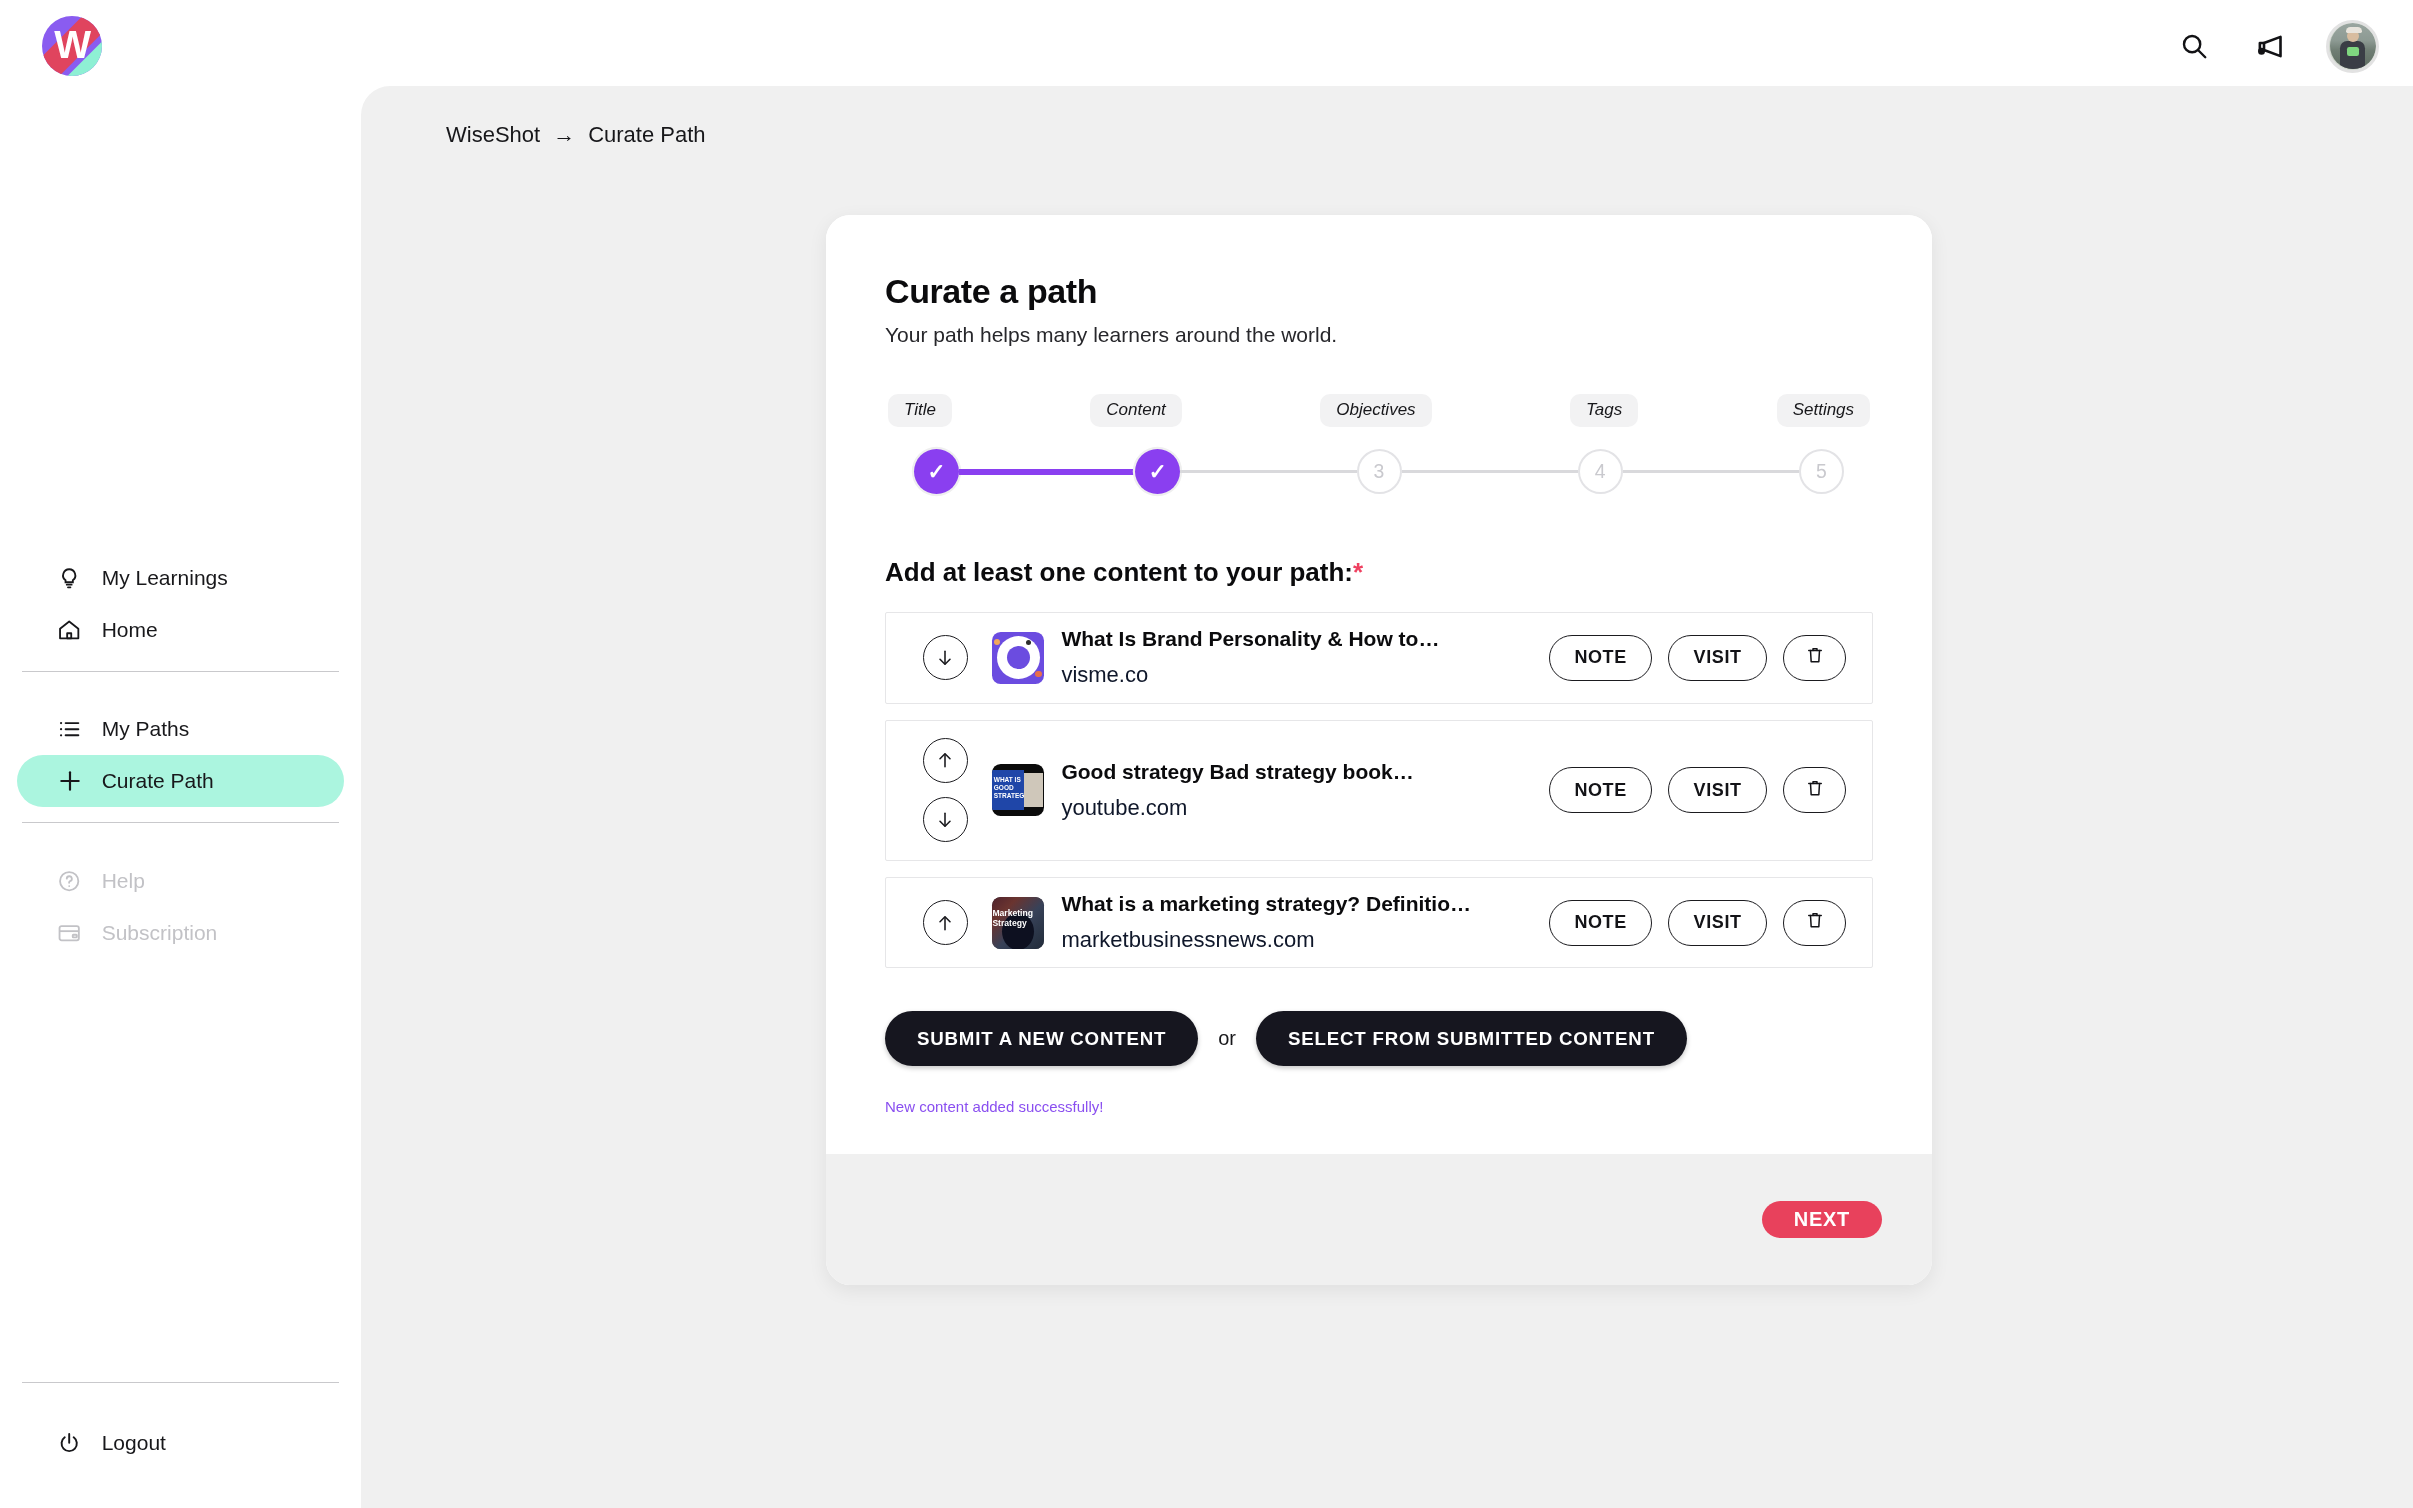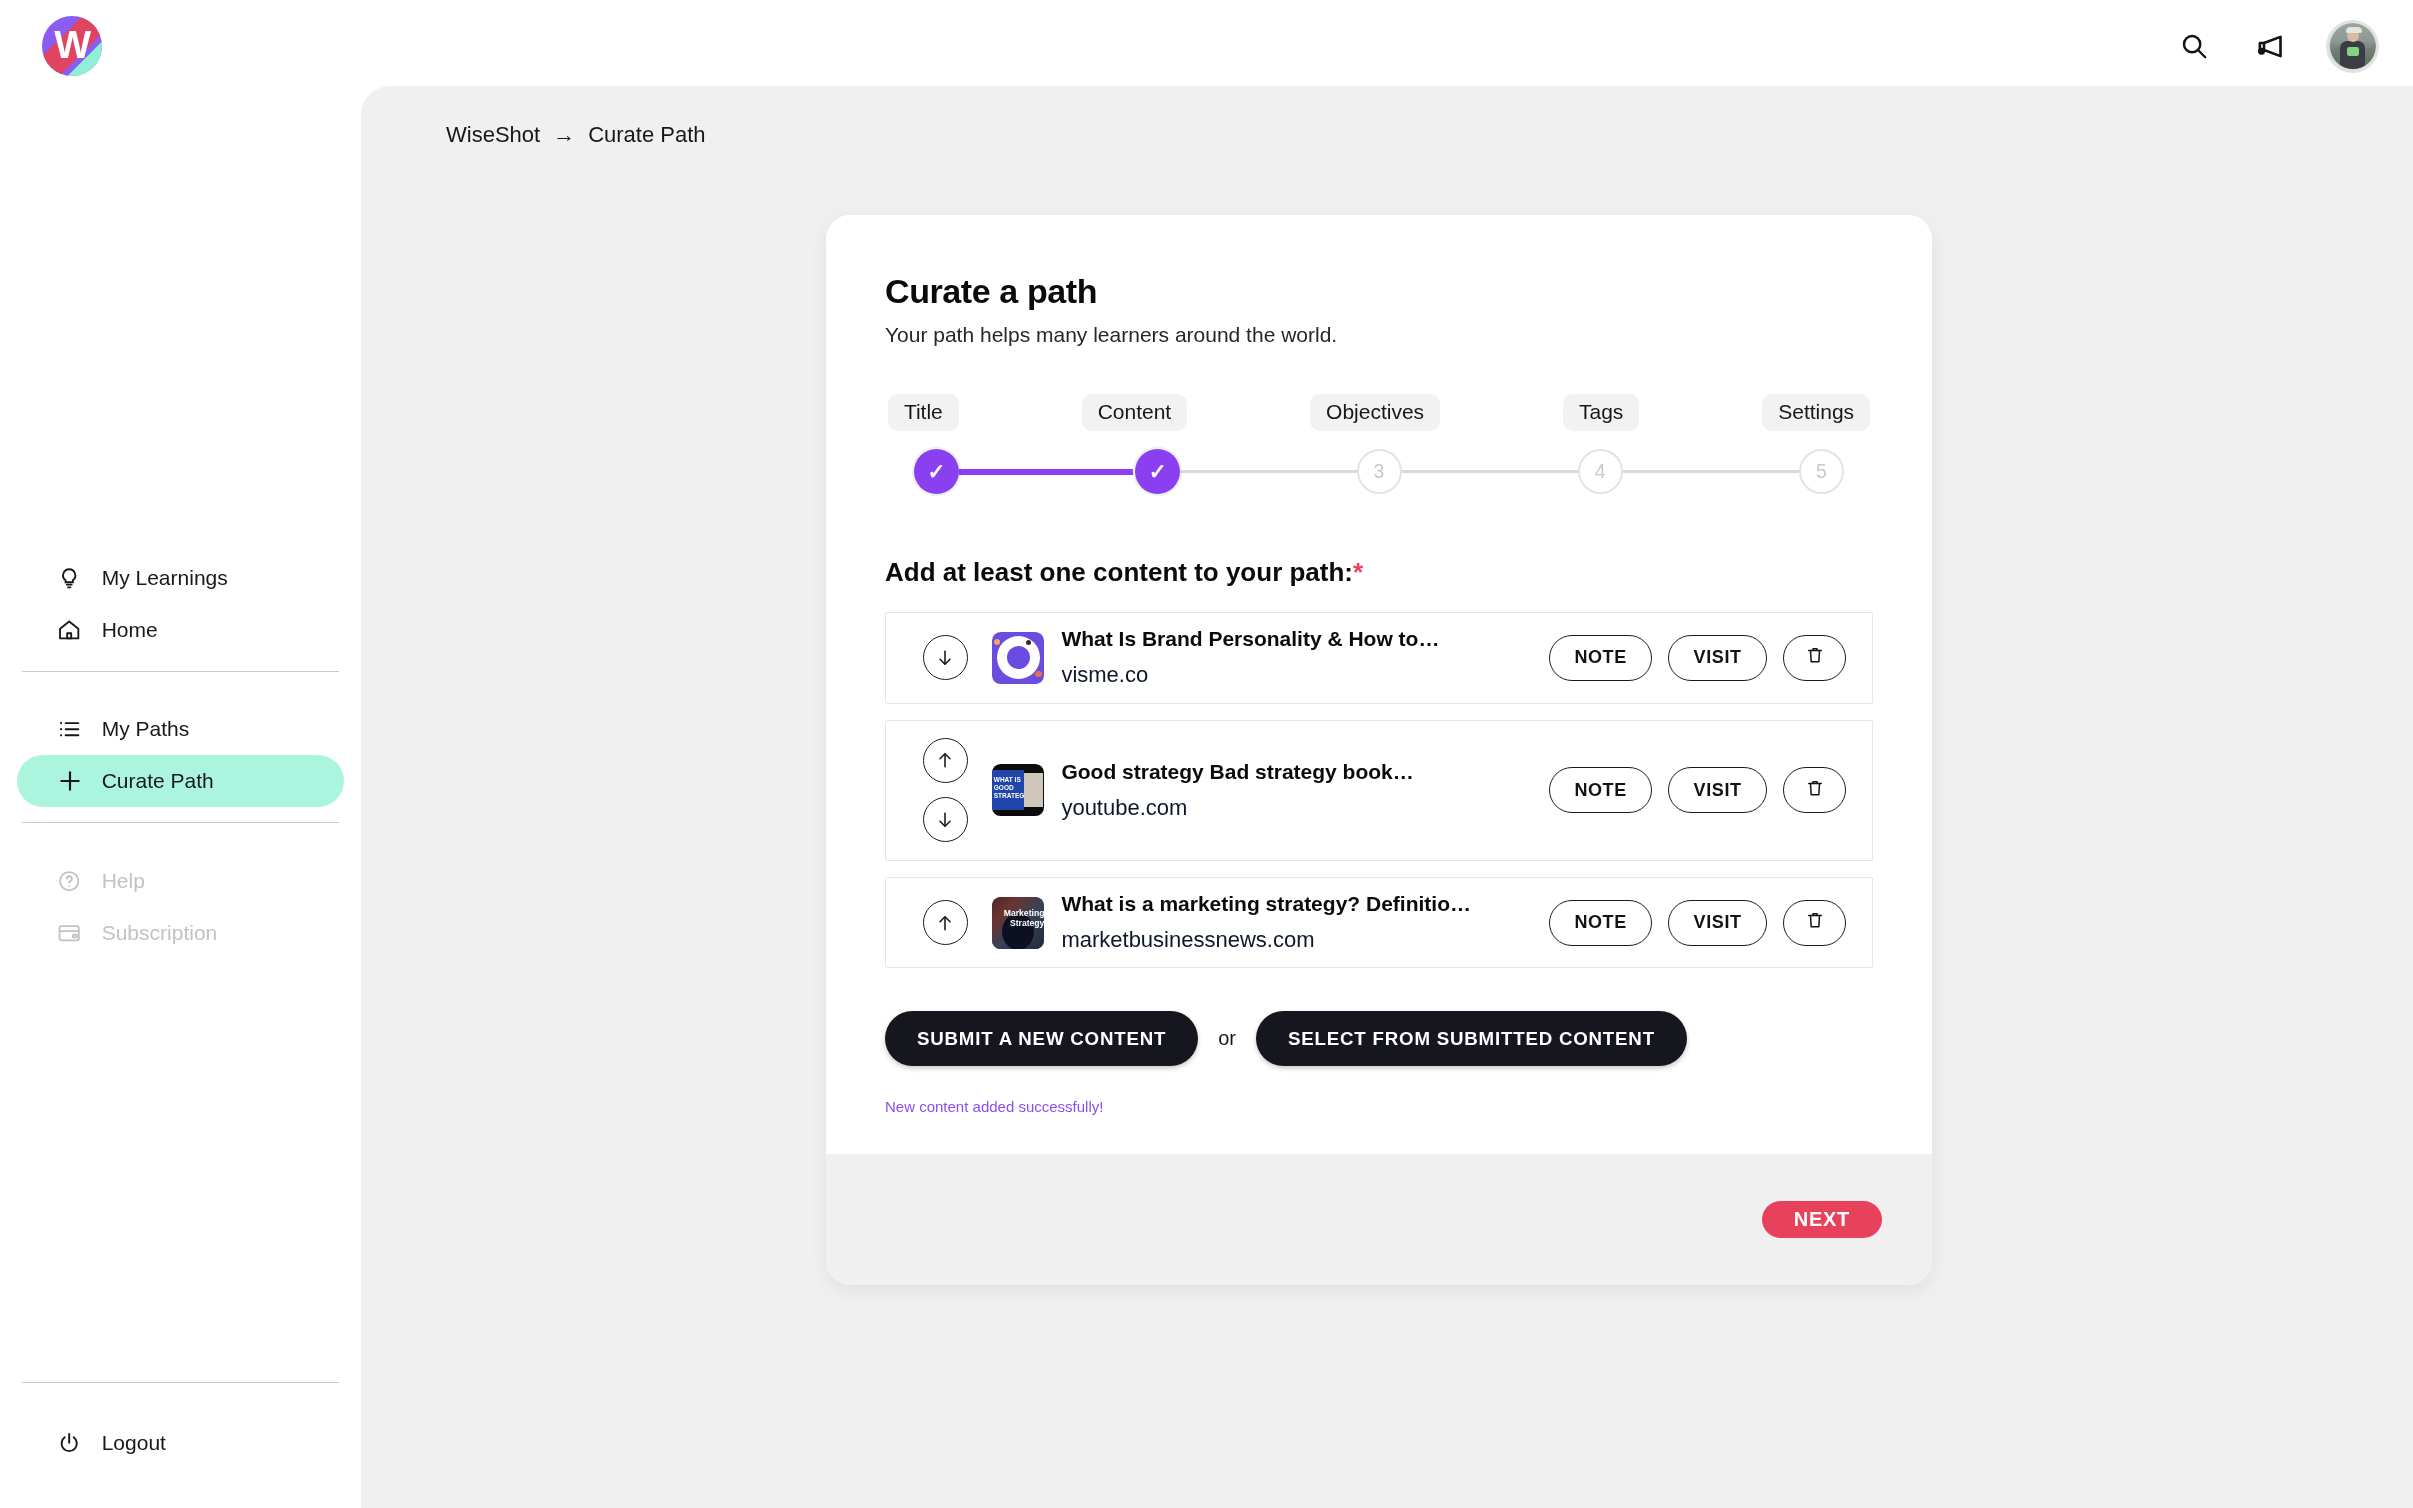--- a/index.html
+++ b/index.html
@@ -159,23 +159,24 @@
   .card-title { font-size: 34px; font-weight: bold; color: #0b0b0d; letter-spacing: -0.4px; }
   .card-sub { font-size: 21px; color: #27272b; margin-top: 11.5px; }
 
   
   .stepper { margin-top: 47px; position: relative; height: 101px; }
   .step-labels { display: flex; justify-content: space-between; padding: 0 2.9px; }
   .step-label {
     background: #f2f2f3;
     border-radius: 10px;
     padding: 6.5px 16px;
-    font-size: 21px;
+    font-size: 17px;
     color: #17171a;
     cursor: pointer;
+    font-style: italic;
   }
   .step-track {
     position: absolute;
     left: 29px; right: 29px;
     top: 76px;
     height: 4.3px;
     display: flex;
     align-items: center;
   }
   .step-line { flex: 1; height: 2.9px; background: #d9d9dc; }
@@ -244,21 +245,21 @@
 
   .thumb-yt { background: #0b0b0b; }
   .thumb-yt .panel { position:absolute; left:0; top:5.7px; width:32px; height:40px; background:#1f46a8; }
   .thumb-yt .txt { position:absolute; left:1.4px; top:11.5px; color:#fff; font-size:6.5px; font-weight:bold; line-height:8px; width:30px; }
   .thumb-yt .book { position:absolute; left:32px; top:8.6px; width:18.7px; height:34px; background:#cfc7ba; }
 
   .thumb-mbn { background: #12121c; }
   .thumb-mbn .bgimg { position:absolute; inset:0; background:
       linear-gradient(135deg,#5a2630 0%,#7a3a33 25%,#3e4a63 55%,#24303f 100%); opacity:.85; }
   .thumb-mbn .oval { position:absolute; left:10px; top:16px; width:32px; height:37px; border-radius:50%; background:#0d1020; }
-  .thumb-mbn .ttl { position:absolute; left:0; right:0; top:11.5px; text-align:right; color:#fff; font-size:8.6px; font-weight:bold; line-height:10px; }
+  .thumb-mbn .ttl { position:absolute; left:0; right:0; top:11.5px; text-align:left; color:#fff; font-size:8.6px; font-weight:bold; line-height:10px; }
 
   .meta { margin-left: 17px; flex: 1 1 auto; min-width: 0; }
   .meta .t { font-size: 21px; font-weight: bold; color: #0b0b0d; white-space: nowrap; overflow: hidden; text-overflow: ellipsis; }
   .meta .s { font-size: 22px; color: #0f172a; margin-top: 11px; }
 
   .row-actions { display: flex; align-items: flex-start; gap: 16px; flex: 0 0 auto; }
   .pill {
     border: 1.4px solid #1b1b1f;
     background: #fff;
     border-radius: 24.4px;

